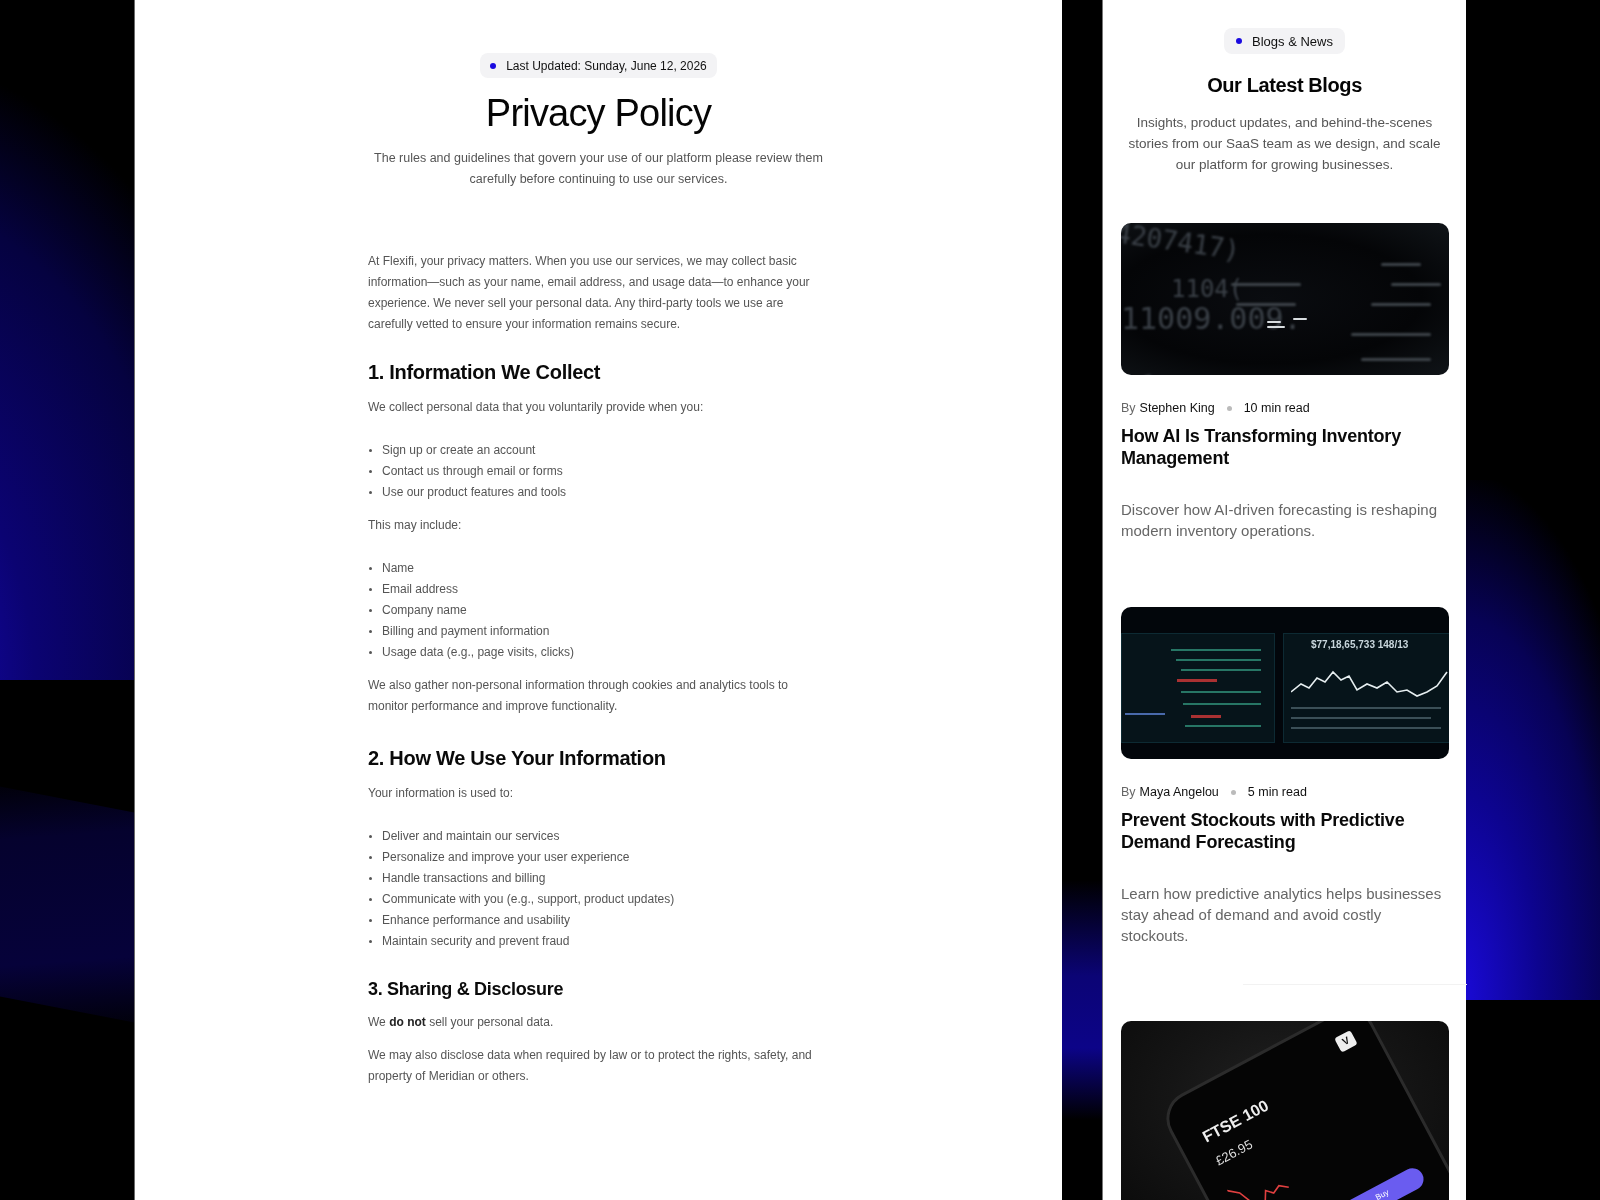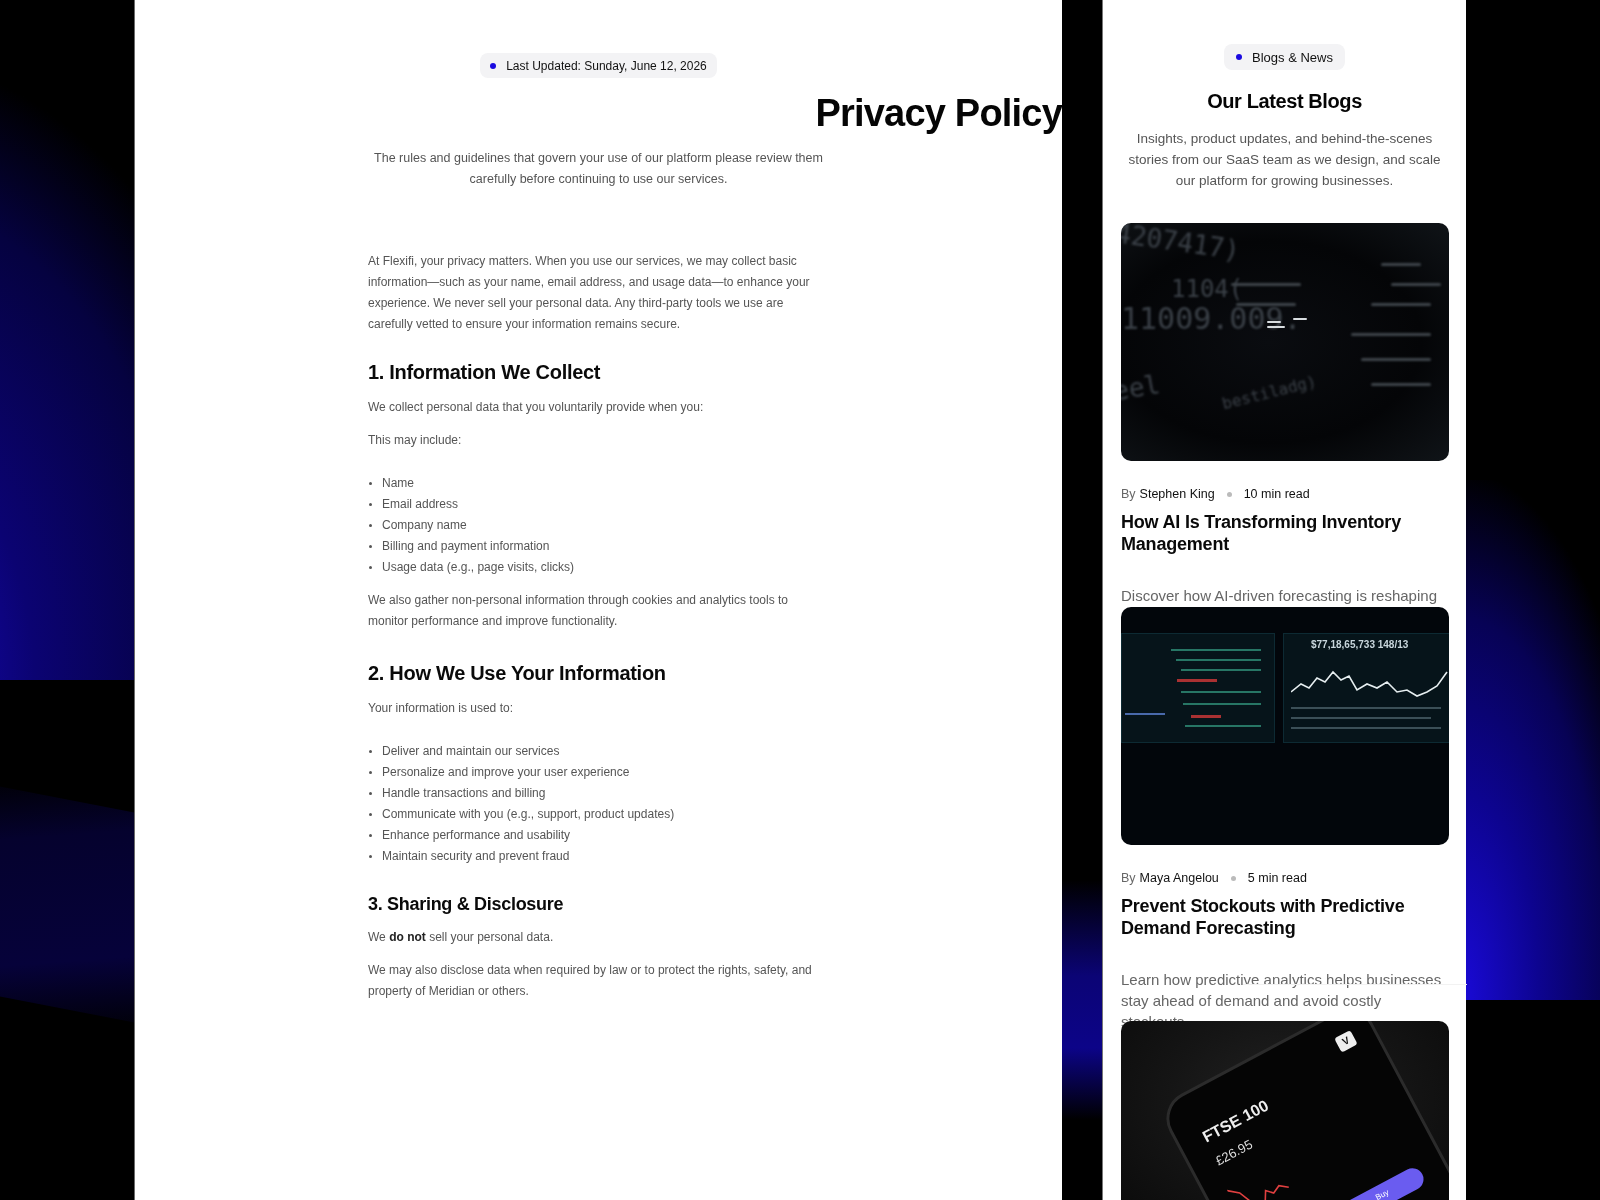--- a/index.html
+++ b/index.html
@@ -60,26 +60,25 @@
       height: 25px;
     }
     .pill .dot {
       width: 6px; height: 6px;
       border-radius: 50%;
       background: #1a0ae0;
       display: inline-block;
     }
     .hero h1 {
       font-size: 38px;
-      font-weight: 700;
+      font-weight: 400;
       color: #050505;
       letter-spacing: -0.8px;
       margin-top: 12px;
       line-height: 46px;
-      text-align: right;
     }
     .hero .sub {
       font-size: 12.5px;
       color: #555;
       line-height: 21px;
       width: 450px;
       margin: 12px auto 0;
     }
     .content {
       position: absolute;
@@ -119,21 +118,21 @@
     .content b { color: #222; font-weight: 700; }
 
     
     .side-panel {
       position: absolute;
       left: 1102px; top: 0;
       width: 364px; height: 1200px;
       background: #ffffff;
       border-left: 1px solid #777;
     }
-    .side-head { text-align: center; padding-top: 44px; }
+    .side-head { text-align: center; padding-top: 28px; }
     .side-head .pill { font-size: 13px; height: 26px; padding: 5px 12px; }
     .side-head h2 {
       font-size: 20px;
       font-weight: 700;
       color: #050505;
       letter-spacing: -0.4px;
       margin-top: 16px;
       line-height: 30px;
     }
     .side-head .sub {
@@ -142,21 +141,21 @@
       line-height: 21px;
       width: 330px;
       margin: 12px auto 16px;
     }
     .blog-card {
       position: absolute;
       left: 18px;
       width: 328px;
     }
     .blog-img {
-      width: 328px; height: 238px;
+      width: 328px; height: 152px;
       border-radius: 10px;
       overflow: hidden;
       position: relative;
       background: #050709;
     }
     .meta {
       margin-top: 26px;
       font-size: 12.5px;
       color: #666;
       display: flex;
@@ -276,20 +275,25 @@
     </div>
     <h1>Privacy Policy</h1>
     <p class="sub">The rules and guidelines that govern your use of our platform please review them carefully before continuing to use our services.</p>
   </div>
 
   <div class="content">
     <p>At Flexifi, your privacy matters. When you use our services, we may collect basic information—such as your name, email address, and usage data—to enhance your experience. We never sell your personal data. Any third-party tools we use are carefully vetted to ensure your information remains secure.</p>
 
     <h2>1. Information We Collect</h2>
     <p>We collect personal data that you voluntarily provide when you:</p>
+    <ul>
+      <li>Sign up or create an account</li>
+      <li>Contact us through email or forms</li>
+      <li>Use our product features and tools</li>
+    </ul>
     <p>This may include:</p>
     <ul>
       <li>Name</li>
       <li>Email address</li>
       <li>Company name</li>
       <li>Billing and payment information</li>
       <li>Usage data (e.g., page visits, clicks)</li>
     </ul>
     <p>We also gather non-personal information through cookies and analytics tools to monitor performance and improve functionality.</p>
 

